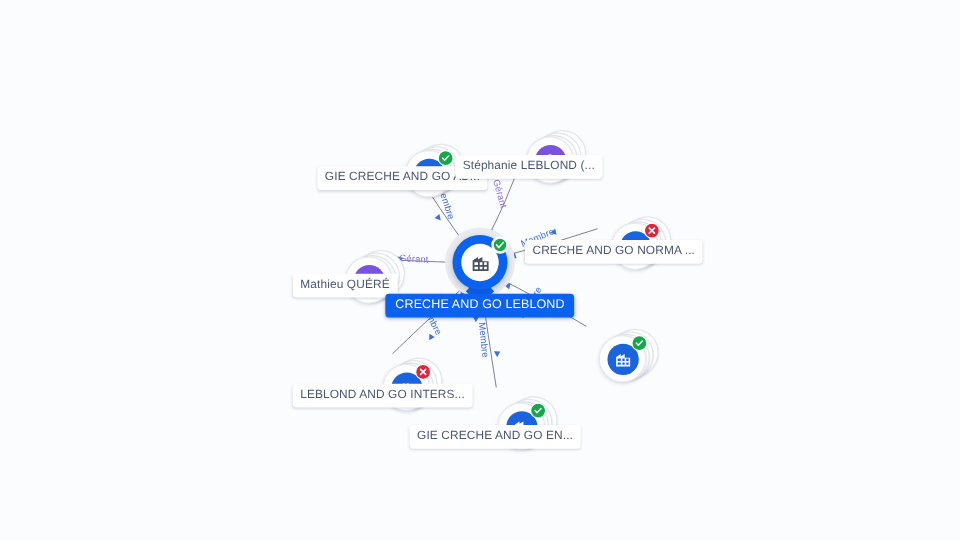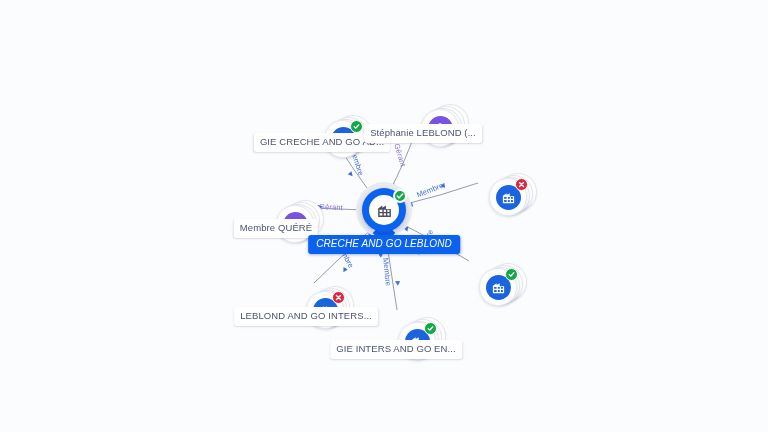--- a/index.html
+++ b/index.html
@@ -286,37 +286,38 @@
           </svg>
         </div>
         <div class="badge err">
           <svg width="7" height="7" viewBox="0 0 24 24" fill="none" stroke="#ffffff" stroke-width="4.5" stroke-linecap="round">
               <path d="M5 5l14 14M19 5L5 19"></path>
             </svg>
         </div>
       </div>
     </div>
   </div>
+  <div class="node-label" style="left:491px; top:192px;">CRECHE AND GO NORMA ...</div>
 
   <div class="node" style="left:276px; top:205px;">
     <div class="node-stack">
       <div class="stack-card c3"></div>
       <div class="stack-card c2"></div>
       <div class="stack-card c1"></div>
       <div class="node-disc">
         <div class="inner-circle person">
           <svg width="14" height="14" viewBox="0 0 24 24" fill="#ffffff">
             <circle cx="12" cy="8" r="4"></circle>
             <path d="M4 21c0-4.4 3.6-7 8-7s8 2.6 8 7z"></path>
           </svg>
         </div>
       </div>
     </div>
   </div>
-  <div class="node-label" style="left:276px; top:219px;">Membre QUÉRÉ</div>
+  <div class="node-label" style="left:276px; top:219px;">Mathieu QUÉRÉ</div>
 
   <div class="node" style="left:479px; top:268px;">
     <div class="node-stack">
       <div class="stack-card c3"></div>
       <div class="stack-card c2"></div>
       <div class="stack-card c1"></div>
       <div class="node-disc">
         <div class="inner-circle company">
           <svg width="15" height="15" viewBox="0 0 24 24" fill="#ffffff">
             <path d="M3 21V9l6-4v3l5-3v5h7v11H3zm2-2h4v-3H5v3zm0-5h4v-3H5v3zm6 5h3v-3h-3v3zm0-5h3v-3h-3v3zm5 5h3v-3h-3v3zm0-5h3v-3h-3v3z"></path>
@@ -364,34 +365,34 @@
           </svg>
         </div>
         <div class="badge ok">
           <svg width="7" height="7" viewBox="0 0 24 24" fill="none" stroke="#ffffff" stroke-width="4" stroke-linecap="round" stroke-linejoin="round">
               <path d="M4 12l5 6 11-12"></path>
             </svg>
         </div>
       </div>
     </div>
   </div>
-  <div class="node-label" style="left:396px; top:340px;">GIE INTERS AND GO EN...</div>
+  <div class="node-label" style="left:396px; top:340px;">GIE CRECHE AND GO EN...</div>
 
   <div class="node" style="left:384px; top:210px;">
     <div class="pin-halo"></div>
     <div class="pin-wrap">
       <div class="pin-shape">
         <div class="pin-inner">
           <svg width="17" height="17" viewBox="0 0 24 24" fill="#4a5060">
             <path d="M3 21V9l6-4v3l5-3v5h7v11H3zm2-2h4v-3H5v3zm0-5h4v-3H5v3zm6 5h3v-3h-3v3zm0-5h3v-3h-3v3zm5 5h3v-3h-3v3zm0-5h3v-3h-3v3z"></path>
           </svg>
         </div>
         <div class="pin-badge">
           <svg width="8" height="8" viewBox="0 0 24 24" fill="none" stroke="#ffffff" stroke-width="4" stroke-linecap="round" stroke-linejoin="round">
               <path d="M4 12l5 6 11-12"></path>
             </svg>
         </div>
       </div>
     </div>
   </div>
-  <div class="node-label selected" style="left:384px; top:235px;font-style:italic;">CRECHE AND GO LEBLOND</div>
+  <div class="node-label selected" style="left:384px; top:235px;">CRECHE AND GO LEBLOND</div>
 
 </div>
 
 </body></html>

